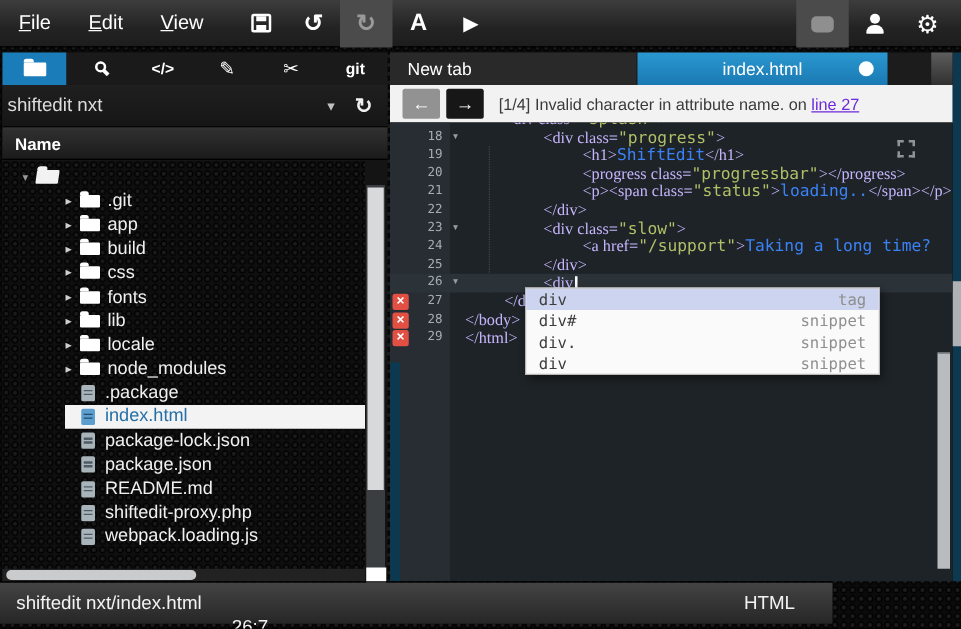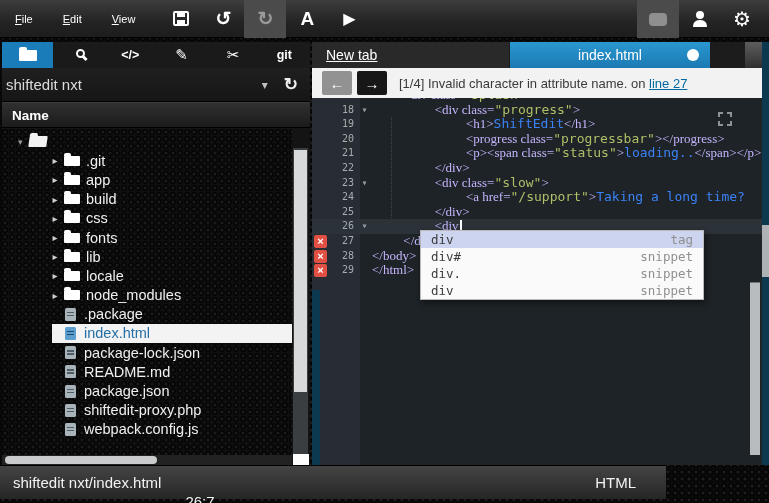--- a/index.html
+++ b/index.html
@@ -16,21 +16,21 @@
   }
 
   
   .toolbar {
     position:absolute; left:0; top:0; width:769px; height:38px;
     background:linear-gradient(#3d3d3d,#232323 60%,#1d1d1d);
     border-bottom:1px solid #000;
     display:flex; align-items:center; z-index:9;
   }
   .menu-item {
-    display:inline-block; padding:0 15px; font-size:11px; color:#fff;
+    display:inline-block; padding:0 15px; font-size:16px; color:#fff;
     line-height:38px; cursor:default;
   }
   .menu-item::first-letter { text-decoration:underline; }
   .tb-icons { display:flex; align-items:center; margin-left:10px; }
   .tb-btn {
     width:42px; height:38px; display:flex; align-items:center; justify-content:center;
     font-size:19px; color:#fff;
   }
   .tb-btn.boxed { background:#4b4b4b; }
   .tb-btn.dim { color:#9a9a9a; }
@@ -99,32 +99,32 @@
   .scroll-corner { position:absolute; left:291px; top:412px; width:16px; height:12px; background:#fff; }
 
   
   .right-panel { position:absolute; left:312px; top:42px; width:457px; height:423px; }
   .rp-scroll { position:absolute; right:0; top:0; bottom:0; width:7px; background:#0d3950; }
   .rp-scroll .thumb { position:absolute; left:0; top:183px; width:7px; height:52px; background:#aeb2b5; }
   .rp-main { position:absolute; left:0; top:0; width:450px; height:423px; }
 
   .tab-bar { position:relative; height:26px; background:#1c1c1c; display:flex; }
   .tab { height:26px; line-height:26px; font-size:14px; color:#fff; position:relative; }
-  .tab.inactive { width:197px; background:#292929; padding-left:14px; margin-right:1px;text-decoration:underline; }
+  .tab.inactive { width:197px; background:#292929; padding-left:14px; margin-right:1px; }
   .tab.active { width:200px; background:linear-gradient(#2a97d0,#1b7ab3); text-align:center; }
   .tab .dot { position:absolute; right:11px; top:7px; width:12px; height:12px; border-radius:50%; background:#fff; }
   .tab-overflow { position:absolute; right:0; top:0; width:17px; height:26px; background:linear-gradient(#5d5d5d,#303030); }
 
   .error-bar { height:30px; background:#f2f2f2; display:flex; align-items:center; font-size:13px; color:#3a3a3a; }
   .err-btn { width:30px; height:24px; display:flex; align-items:center; justify-content:center;
     color:#fff; font-size:15px; border-radius:2px; }
   .err-prev { background:#929292; margin-left:10px; }
   .err-next { background:#171717; margin-left:5px; }
   .err-text { margin-left:12px; white-space:pre; }
-  .err-link { color:#0369a1; text-decoration:underline; }
+  .err-link { color:#6d28d9; text-decoration:underline; }
 
   .editor { position:relative; width:450px; height:367px; background:#1e2327; overflow:hidden;
     font-family:"DejaVu Sans Mono", monospace; font-size:13px; }
   .gutter-bg { position:absolute; left:0; top:0; bottom:0; width:48px; background:#272d32; }
   .left-teal { position:absolute; left:0; top:192px; bottom:0; width:8px; background:#0d3950; z-index:3; }
   .lines { position:relative; margin-top:-10px; }
   .eline { display:flex; height:14.6px; line-height:14.6px; position:relative; }
   .eline.active { background:#2b3238; }
   .gerr { position:absolute; left:2px; top:1px; width:13px; height:13px; background:#e25044; border-radius:2px;
     color:#fff; font-size:11px; font-weight:bold; line-height:12px; text-align:center; font-family:"Liberation Sans",sans-serif; }
@@ -283,33 +283,33 @@
         <div class="tree-row file selected">
           <span class="i-file"></span>
           <span>index.html</span>
         </div>
         <div class="tree-row file">
           <span class="i-file"></span>
           <span>package-lock.json</span>
         </div>
         <div class="tree-row file">
           <span class="i-file"></span>
+          <span>package.json</span>
+        </div>
+        <div class="tree-row file">
+          <span class="i-file"></span>
           <span>README.md</span>
         </div>
         <div class="tree-row file">
           <span class="i-file"></span>
-          <span>package.json</span>
-        </div>
-        <div class="tree-row file">
-          <span class="i-file"></span>
           <span>shiftedit-proxy.php</span>
         </div>
         <div class="tree-row file">
           <span class="i-file"></span>
-          <span>webpack.config.js</span>
+          <span>webpack.loading.js</span>
         </div>
       </div>
     <div class="vtrack">
         <div class="vthumb"></div>
       </div>
     <div class="htrack">
         <div class="hthumb"></div>
       </div>
     <div class="scroll-corner"></div>
   </div>

